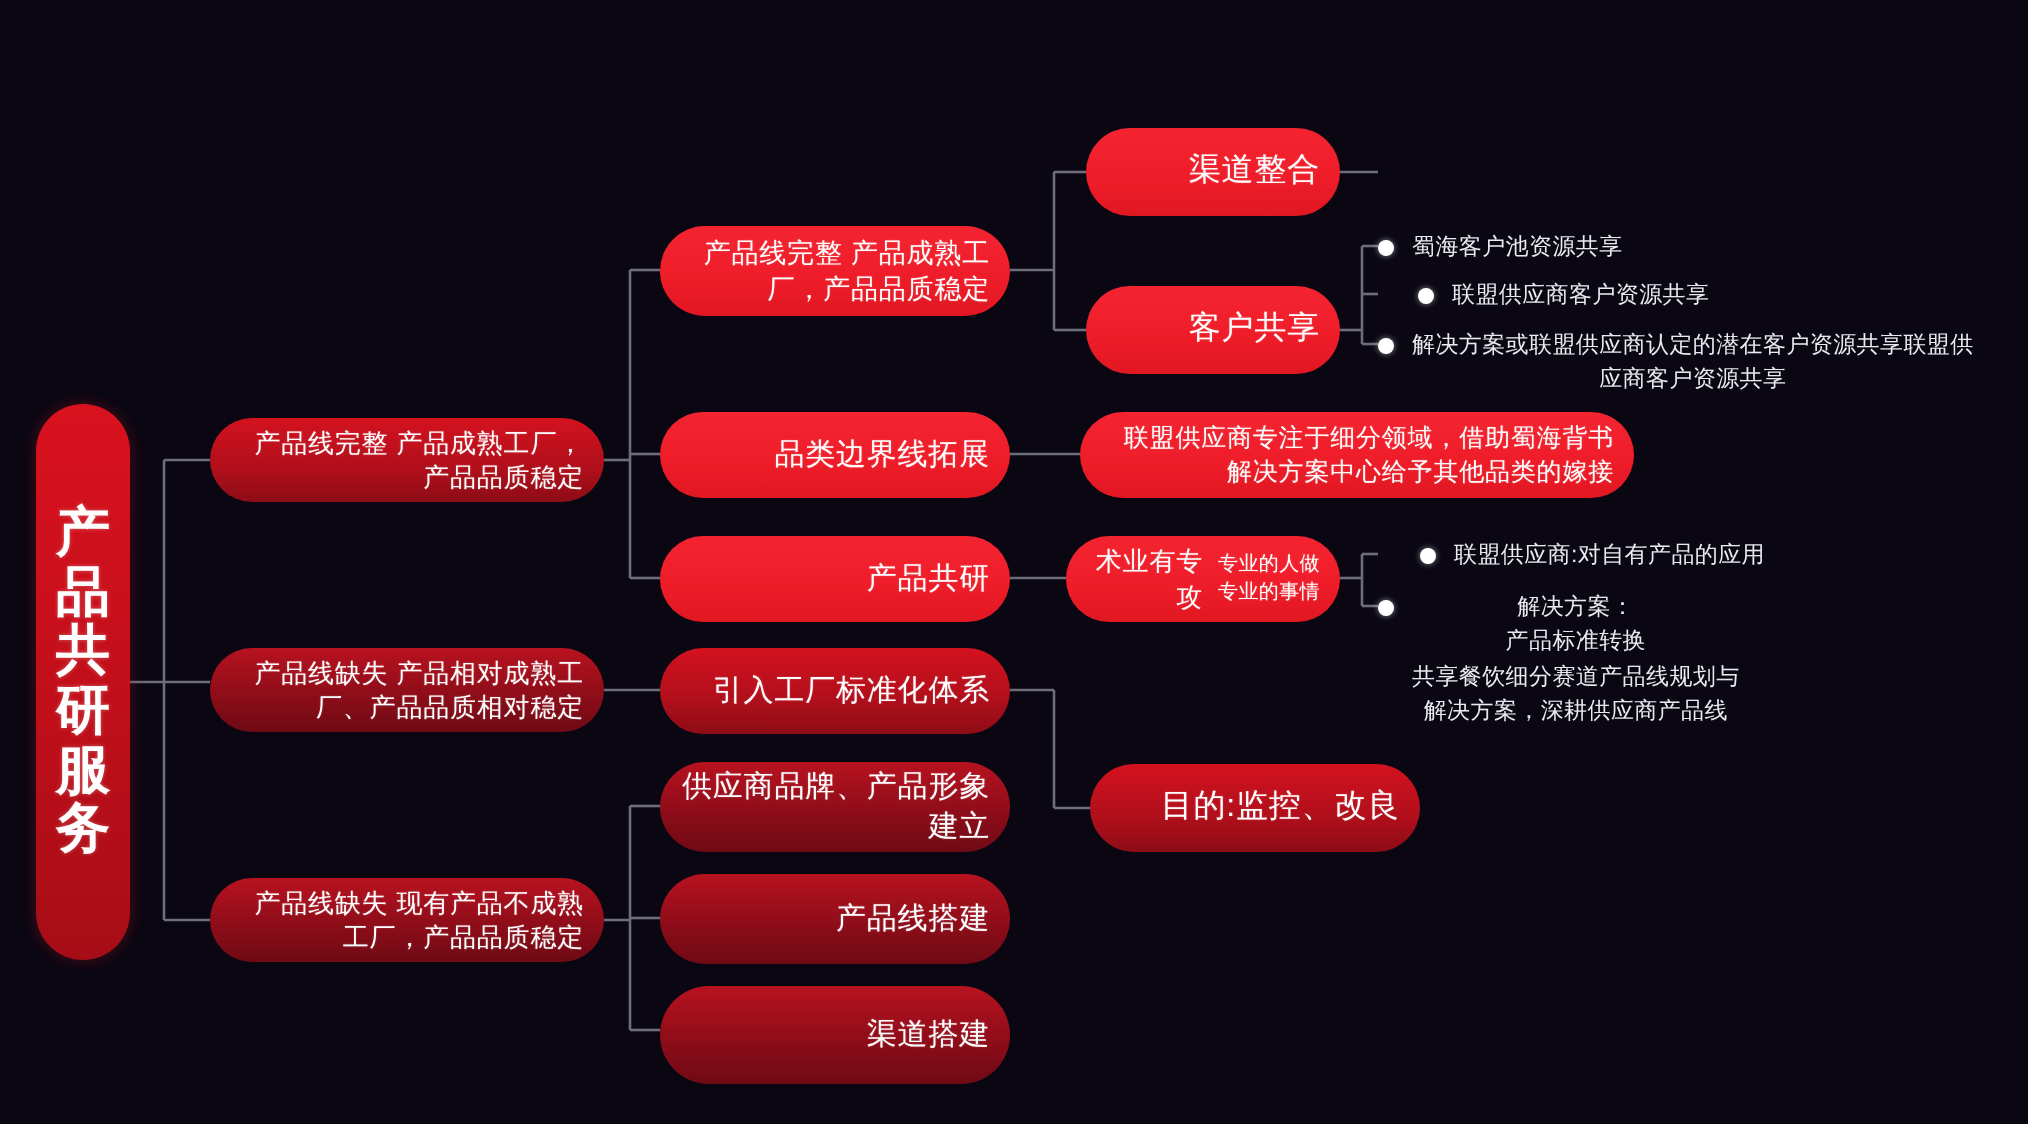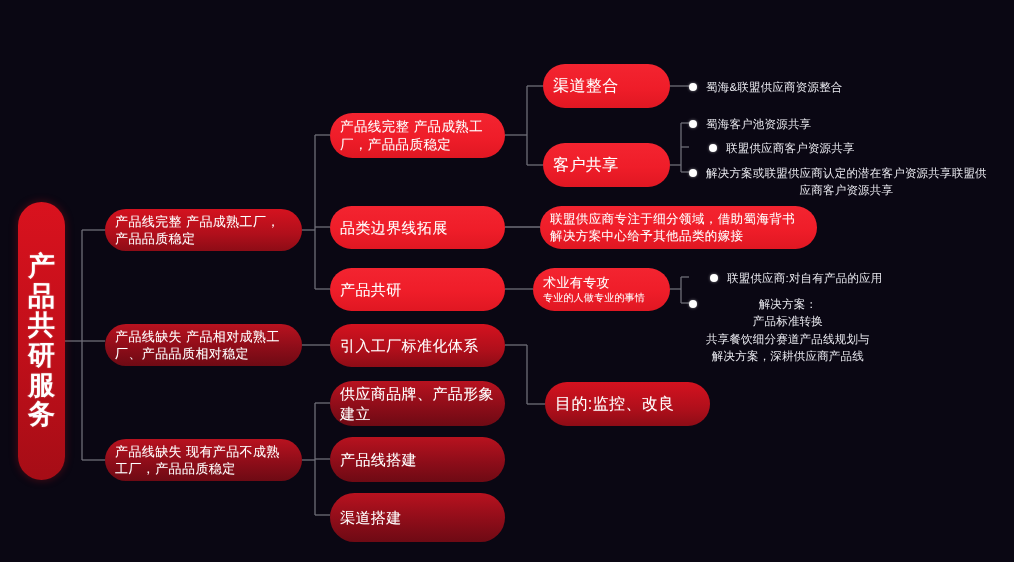--- a/index.html
+++ b/index.html
@@ -15,21 +15,21 @@
     background:#0a0713;
   }
   
   #wires{ position:absolute; inset:0; width:1014px; height:562px; z-index:1; }
   #wires path, #wires line{ fill:none; stroke:#6e6e78; stroke-width:1.3; }
 
   
   .node{
     position:absolute; z-index:3;
     display:flex; align-items:center; justify-content:center;
-    text-align:left;
+    text-align:right;
     color:#ffffff;
     border-radius:26px;
     padding:4px 10px;
     line-height:1.32;
     letter-spacing:.4px;
     text-shadow:0 0 1px rgba(255,255,255,.25);
   }
   .node.bright{ background:linear-gradient(180deg,#f32430 0%,#ef1d29 55%,#e01722 100%); }
   .node.deep  { background:linear-gradient(180deg,#b8121f 0%,#8e0d19 55%,#6e0a14 100%); }
   .node.mid   { background:linear-gradient(180deg,#d4121f 0%,#b00f1b 60%,#8d0c16 100%); }
@@ -175,33 +175,29 @@
   </div>
 
   <div class="node bright" style="left:543px; top:143px; width:127px; height:44px; font-size:16px;">
     <span class="node-txt">客户共享</span>
   </div>
 
   <div class="node bright" style="left:540px; top:206px; width:277px; height:43px; font-size:12.5px;">
     <span class="node-txt">联盟供应商专注于细分领域，借助蜀海背书解决方案中心给予其他品类的嫁接</span>
   </div>
 
-  <div class="node bright" style="left:533px; top:268px; width:137px; height:43px; font-size:13px; flex-direction:column; justify-content:center; gap:0;">
+  <div class="node bright" style="left:533px; top:268px; width:137px; height:43px; font-size:13px; flex-direction:row; justify-content:center; gap:0;">
     <span class="node-txt">术业有专攻</span>
     <span class="sub-txt">专业的人做专业的事情</span>
   </div>
 
   <div class="node mid" style="left:545px; top:382px; width:165px; height:44px; font-size:16px;">
     <span class="node-txt">目的:监控、改良</span>
   </div>
 
-  <div class="bullet-row" style="left:689px; top:79px; width:320px;">
-    <span class="dot"></span>
-    <span class="bullet-txt">蜀海&amp;联盟供应商资源整合</span>
-  </div>
 
   <div class="bullet-row" style="left:689px; top:116px; width:320px;">
     <span class="dot"></span>
     <span class="bullet-txt">蜀海客户池资源共享</span>
   </div>
 
   <div class="bullet-row" style="left:709px; top:140px; width:320px;">
     <span class="dot"></span>
     <span class="bullet-txt">联盟供应商客户资源共享</span>
   </div>

